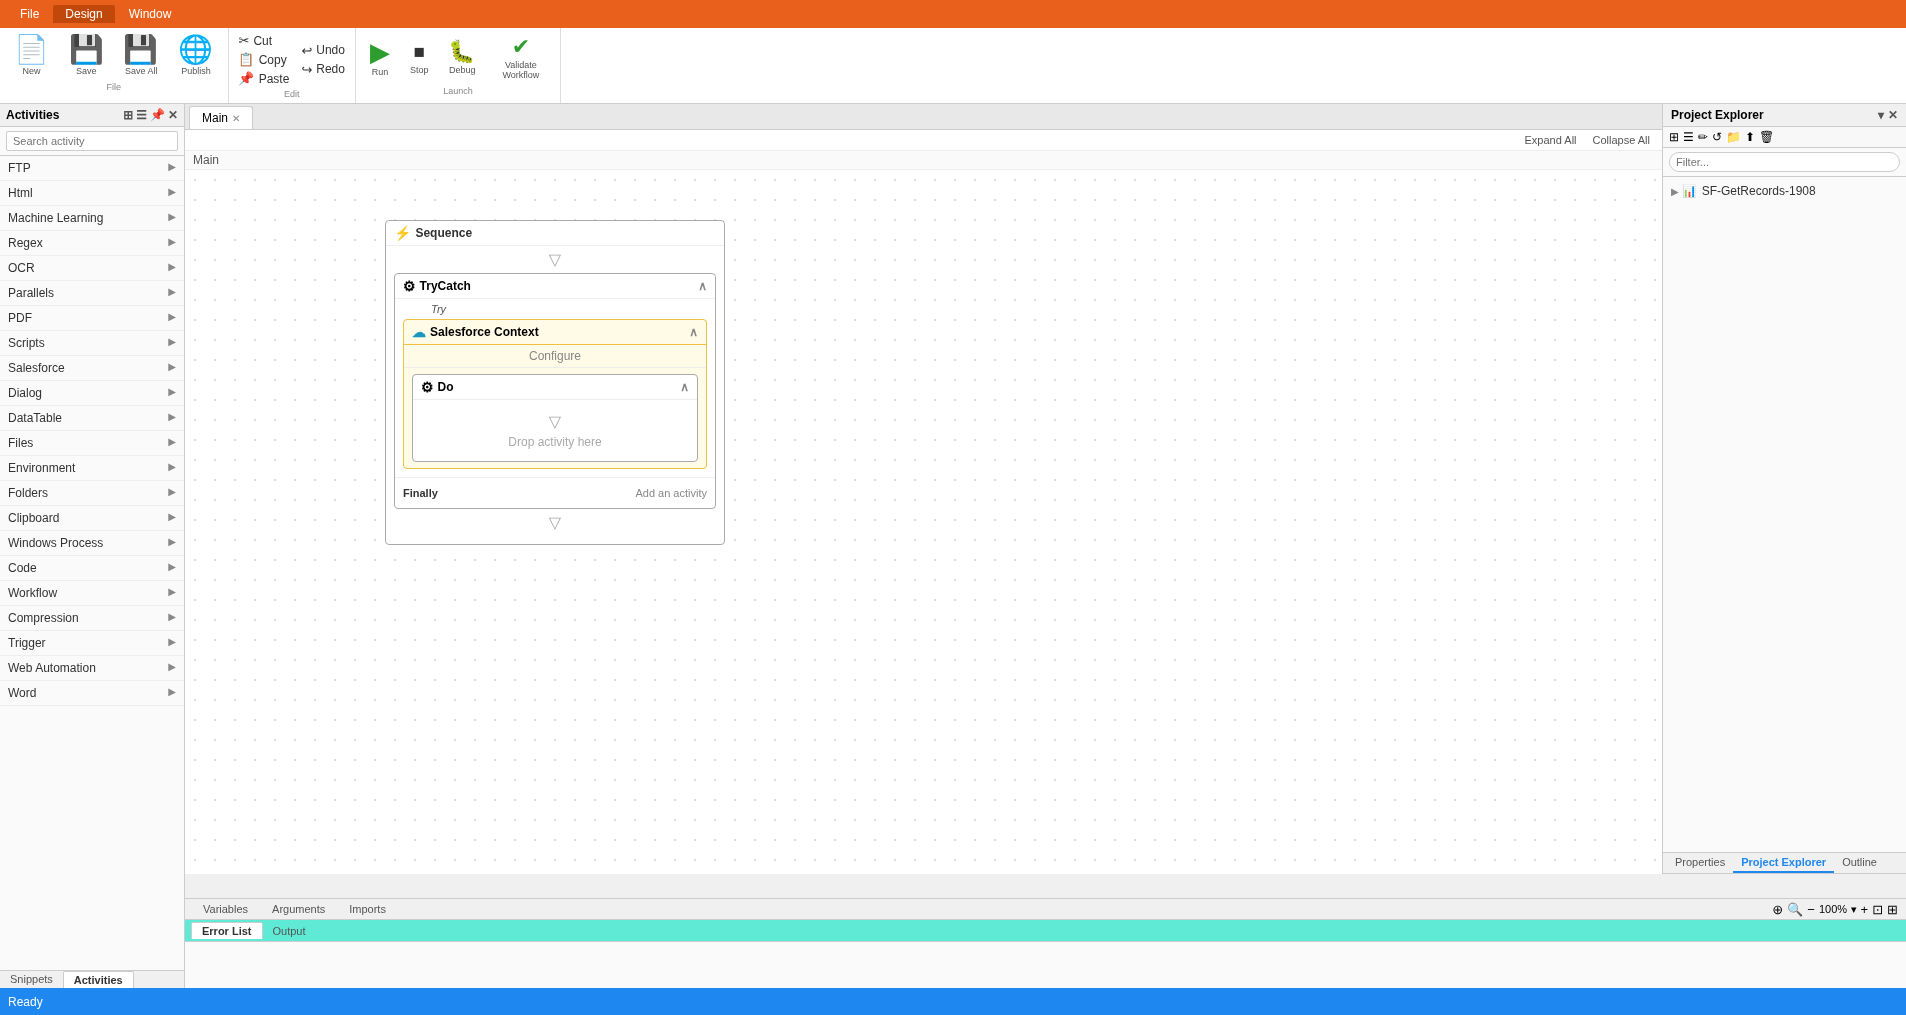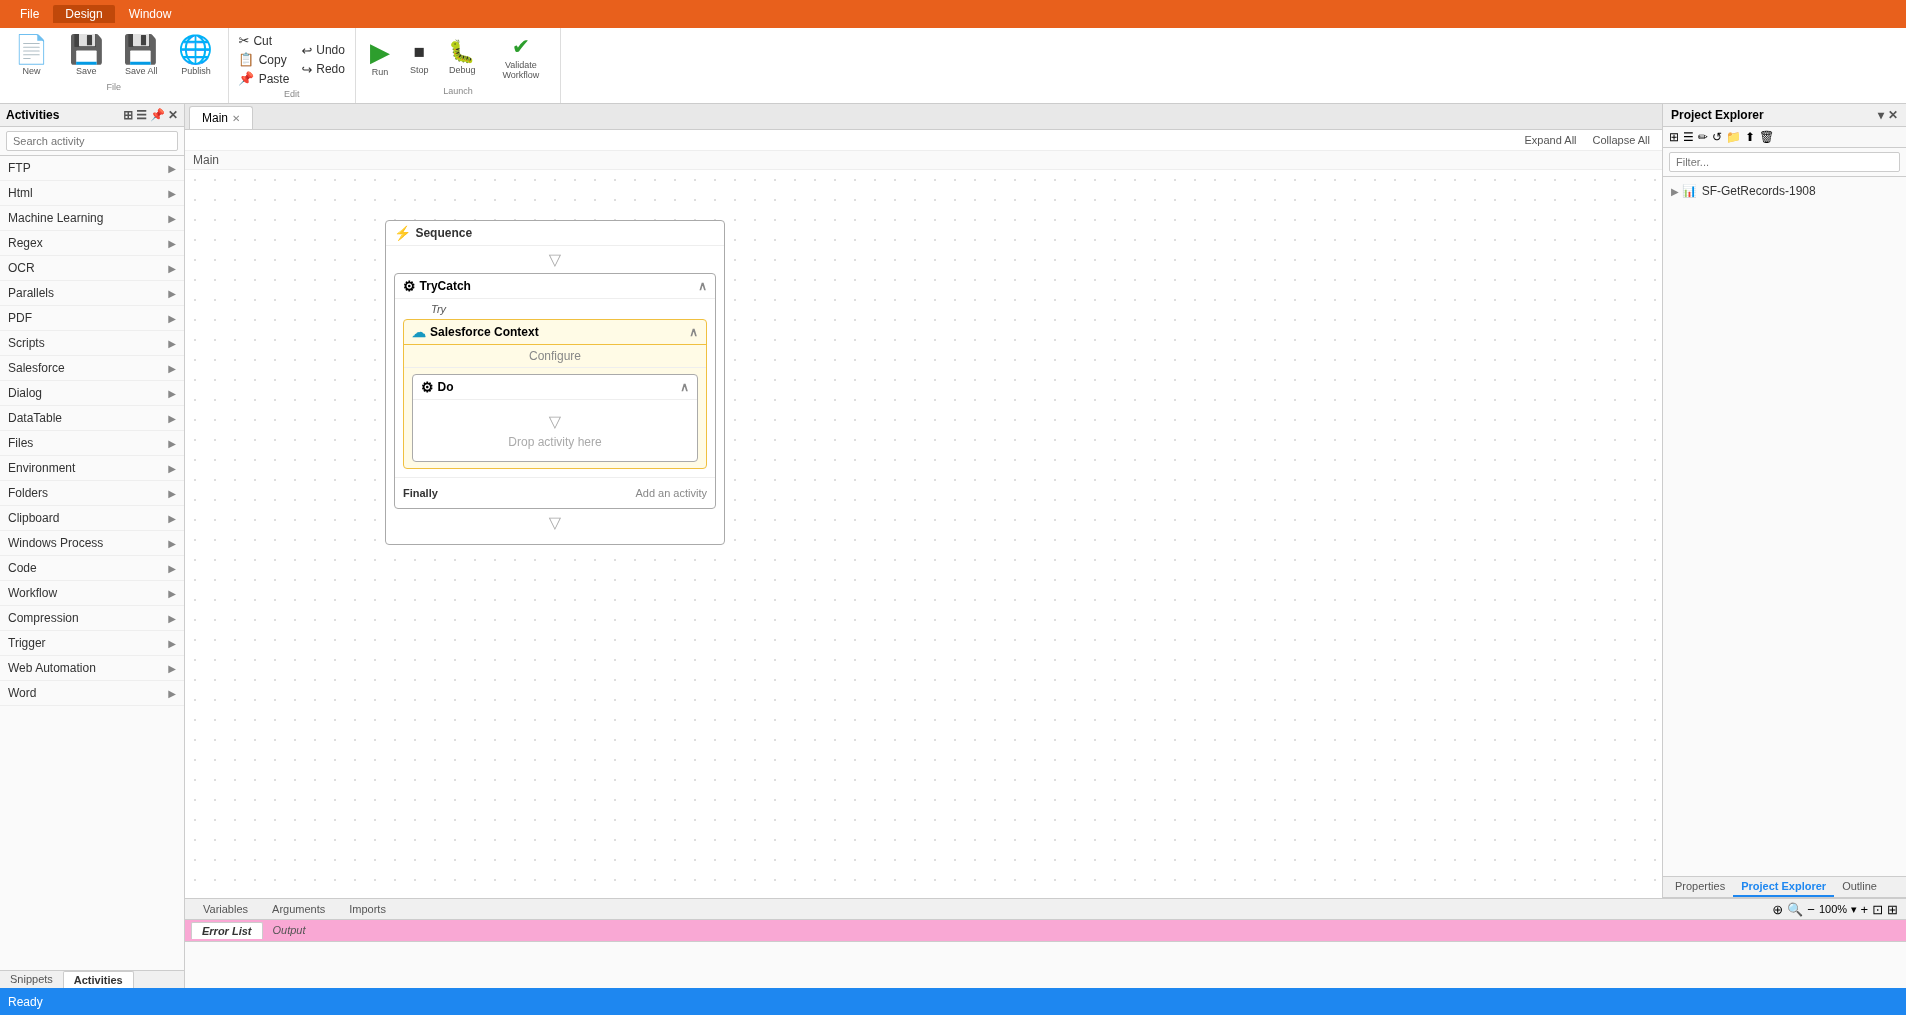--- a/index.html
+++ b/index.html
@@ -126,21 +126,21 @@
       font-size: 11px;
       background: white;
     }
 
     .activities-list {
       flex: 1;
       overflow-y: auto;
     }
     .activity-item {
       display: flex;
-      align-items: center;
+      align-items: flex-start;
       justify-content: space-between;
       padding: 5px 8px;
       cursor: pointer;
       border-bottom: 1px solid #eee;
       font-size: 11px;
       color: #333;
     }
     .activity-item .chevron { font-size: 10px; color: #888; }
 
     
@@ -380,21 +380,21 @@
       font-weight: 600;
     }
     .right-panel-header-icons { display: flex; gap: 4px; }
     .right-panel-icon { cursor: pointer; font-size: 12px; color: #555; }
 
     .filter-box { padding: 4px 6px; border-bottom: 1px solid #ccc; }
     .filter-input {
       width: 100%;
       padding: 3px 6px;
       border: 1px solid #ccc;
-      border-radius: 2px;
+      border-radius: 10px;
       font-size: 11px;
       background: white;
     }
 
     .project-tree {
       flex: 1;
       overflow-y: auto;
       padding: 4px;
     }
     .tree-item {
@@ -642,21 +642,21 @@
         <span class="chevron">▶</span>
       </div>
     </div>
 
     <div style="display:flex;border-top:1px solid #ccc;background:#f0f0f0;">
       <div class="bottom-tab">Snippets</div>
       <div class="bottom-tab active">Activities</div>
     </div>
   </div>
 
-  <div style="flex:1;display:flex;flex-direction:column;overflow:hidden;">
+  <div style="flex:1;display:flex;flex-direction:column;overflow:hidden;gap:24px;">
 
     <div style="flex:1;display:flex;overflow:hidden;">
 
       <div class="canvas-area">
         <div class="tab-bar">
           <div class="tab">
             <span>Main</span>
             <span class="close-icon">✕</span>
           </div>
         </div>
@@ -795,21 +795,21 @@
           <span style="cursor:pointer;font-size:13px;">🔍</span>
           <span style="cursor:pointer;font-size:13px;">−</span>
           <span style="font-size:11px;">100%</span>
           <span style="cursor:pointer;font-size:11px;">▾</span>
           <span style="cursor:pointer;font-size:13px;">+</span>
           <span style="cursor:pointer;font-size:13px;">⊡</span>
           <span style="cursor:pointer;font-size:13px;">⊞</span>
         </div>
       </div>
 
-      <div style="display:flex;align-items:flex-start;padding:2px 6px;background:#f9a8d4;border-bottom:1px solid #ccc;font-style:italic;">
+      <div style="display:flex;align-items:center;padding:2px 6px;background:#5eead4;border-bottom:1px solid #ccc;">
         <div class="bottom-tab active">Error List</div>
         <div class="bottom-tab">Output</div>
       </div>
 
       <div style="flex:1;overflow:auto;padding:4px 8px;"></div>
     </div>
 
   </div>
 
 </div>

